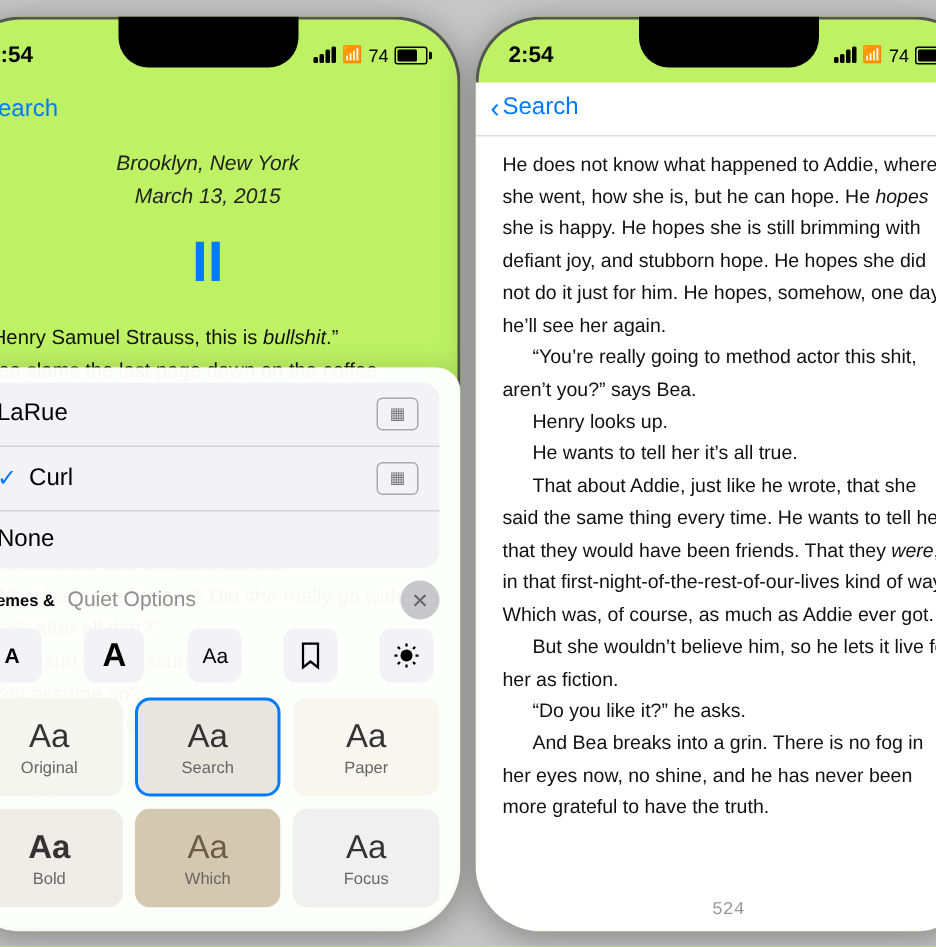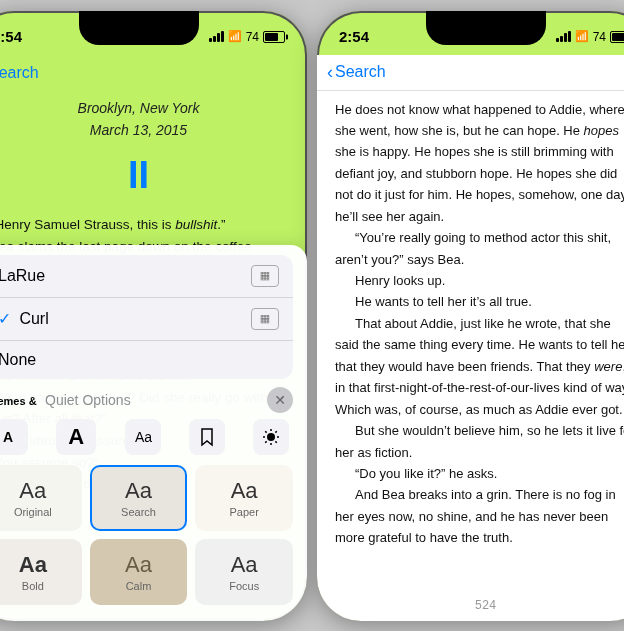--- a/index.html
+++ b/index.html
@@ -489,21 +489,21 @@
           <div class="theme-cell paper-bg">
             <span class="theme-aa">Aa</span>
             <span class="theme-label">Paper</span>
           </div>
           <div class="theme-cell bold-bg">
             <span class="theme-aa bold">Aa</span>
             <span class="theme-label">Bold</span>
           </div>
           <div class="theme-cell calm-bg">
             <span class="theme-aa calm">Aa</span>
-            <span class="theme-label">Calm</span>
+            <span class="theme-label">Which</span>
           </div>
           <div class="theme-cell focus-bg">
             <span class="theme-aa">Aa</span>
             <span class="theme-label">Focus</span>
           </div>
         </div>
       </div>
     </div>
   </div>
 

